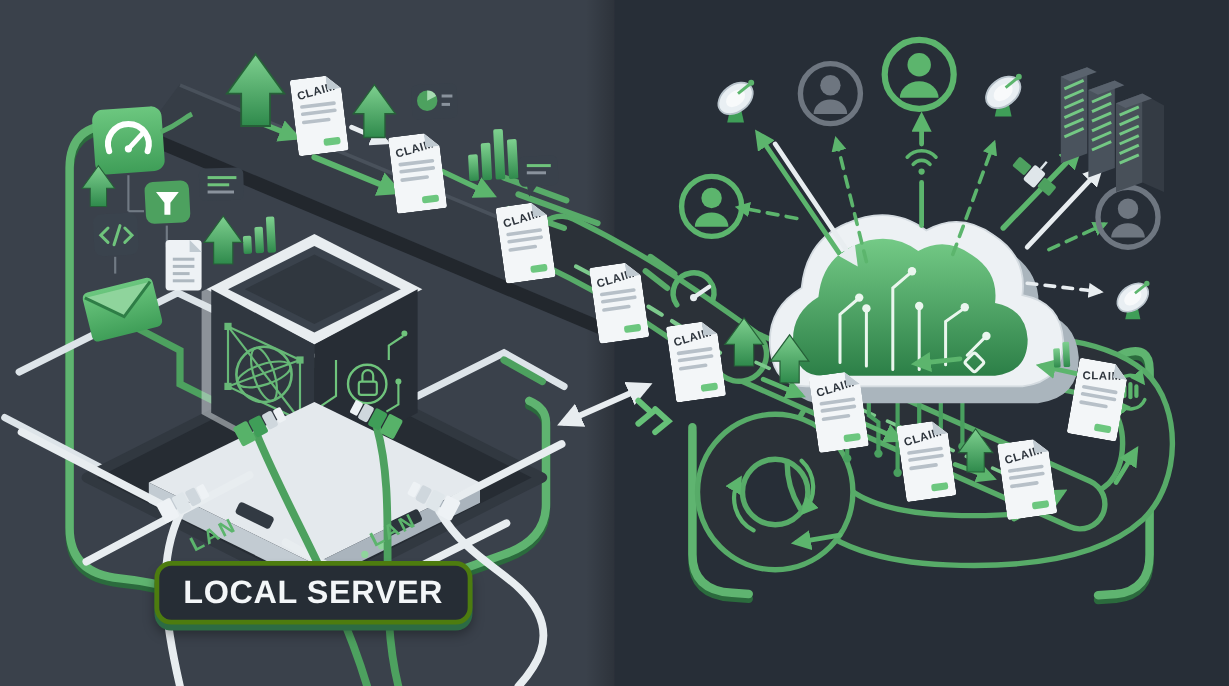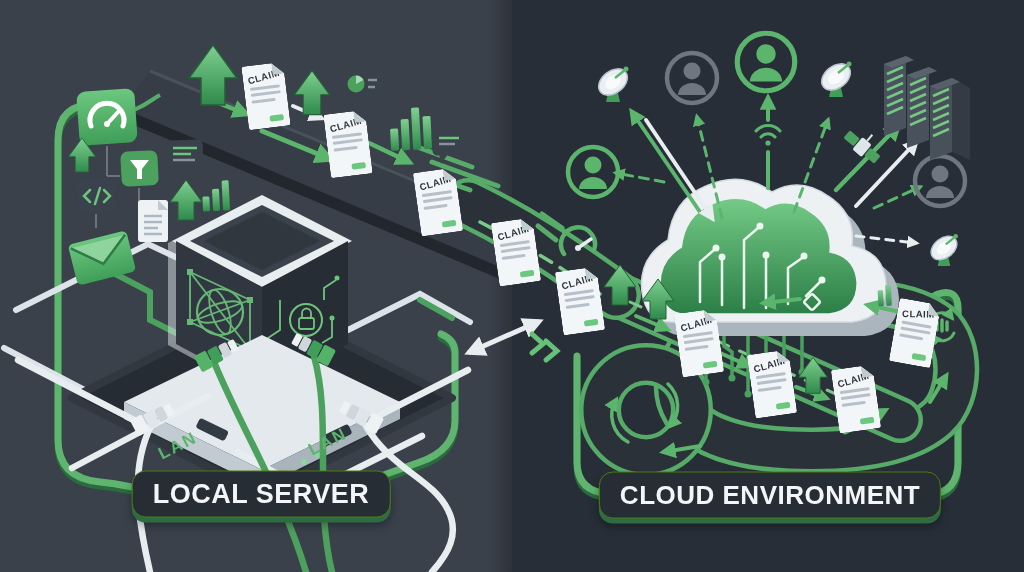--- a/index.html
+++ b/index.html
@@ -17,21 +17,21 @@
   .doc::after{content:"";position:absolute;top:0;right:0;width:12px;height:12px;
        background:#c0cad1;clip-path:polygon(0 0,100% 100%,0 100%);}
   .doc-title{margin-top:7px;text-align:center;font-weight:bold;font-size:9.5px;
        letter-spacing:.5px;color:#2e353d;transform:rotate(-9deg);}
   .doc-line{height:3px;background:#b7c0c8;border-radius:2px;margin:3.5px 6px 0 6px;}
   .doc-line.short{margin-right:12px;}
   .doc-badge{position:absolute;right:6px;bottom:6px;width:14px;height:6px;
        background:#6cc77f;border-radius:2px;}
   
   .zone-label{position:absolute;transform:translate(-50%,-50%);background:#262d35;
-       border:1px solid #4d7c0f;border-radius:14px;padding:7px 20px;color:#f3f6f8;
+       border:4px solid #4d7c0f;border-radius:14px;padding:7px 20px;color:#f3f6f8;
        font-weight:bold;letter-spacing:.5px;white-space:nowrap;
        box-shadow:0 5px 0 #2c6b44, 0 8px 10px rgba(0,0,0,.35);}
   .lan{position:absolute;transform:translate(-50%,-50%) rotate(-27deg);color:#5cb56d;
        font-weight:bold;font-size:17px;letter-spacing:2px;}
 </style>
 </head>
 <body>
 
 <div class="scene">
   <div class="bg-right"></div>
@@ -494,14 +494,13 @@
     <div class="doc-line"></div>
       <div class="doc-line"></div>
       <div class="doc-line short"></div>
       <div class="doc-badge"></div>
   </div>
 
   <div class="lan" style="left:178px;top:446px">LAN</div>
   <div class="lan" style="left:328px;top:442px">LAN</div>
 
   <div class="zone-label" style="left:261px;top:494px;font-size:27px">LOCAL SERVER</div>
-  <div class="zone-label" style="left:770px;top:495px;font-size:26px">CLOUD ENVIRONMENT</div>
 </div>
 
 </body></html>

